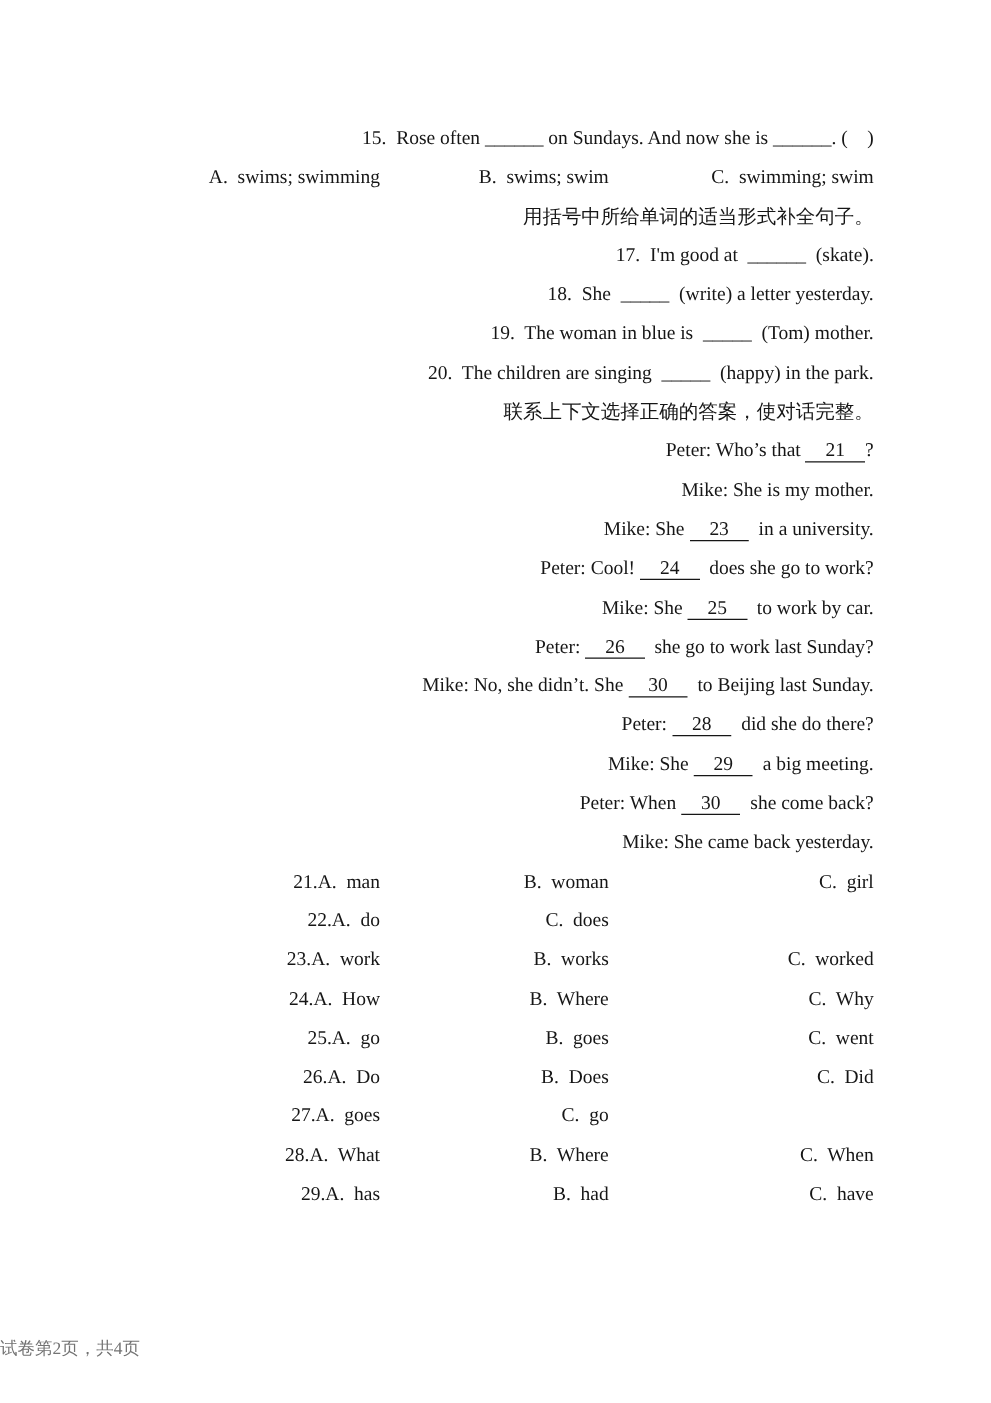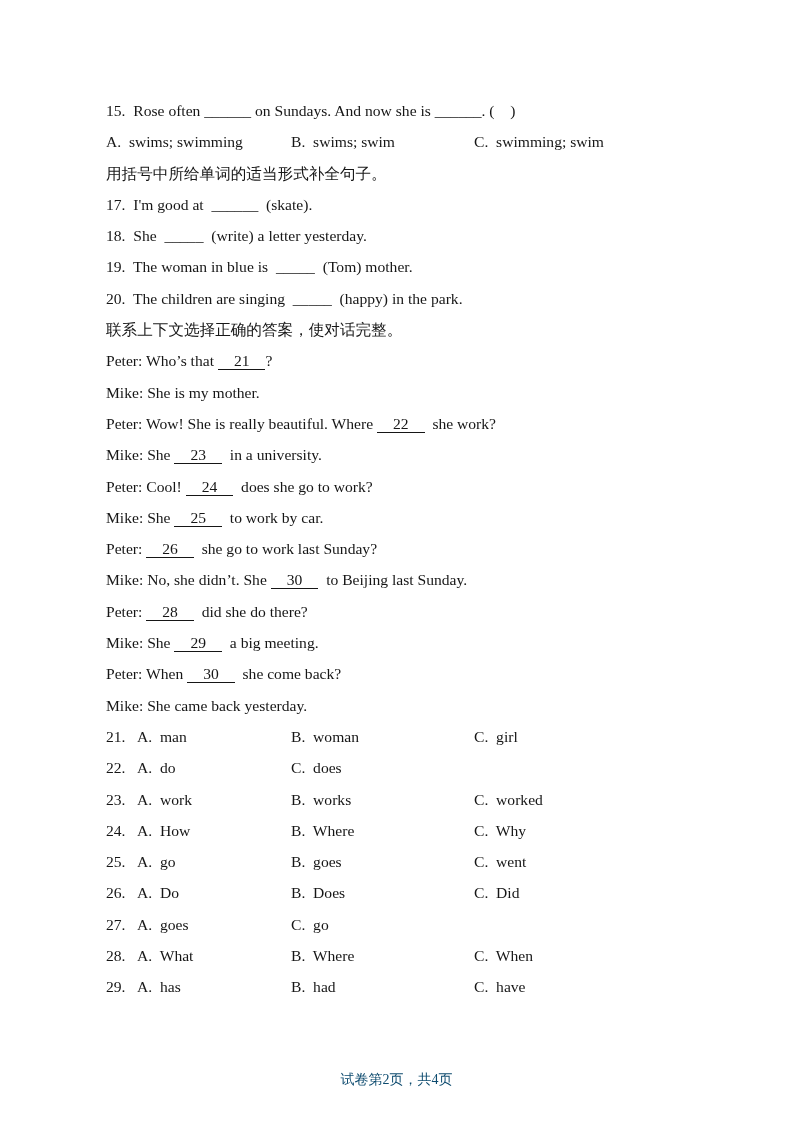--- a/index.html
+++ b/index.html
@@ -7,23 +7,24 @@
     position: relative;
     width: 793px;
     height: 1122px;
     background: #ffffff;
     font-family: "Liberation Serif", "DejaVu Serif", serif;
     color: #161616;
     overflow: hidden;
   }
   .content {
     position: absolute;
-    left: 106px;
+    left: 119px;
     top: 95px;
     width: 580px;
+    text-align: right;
   }
   .line {
     white-space: pre-wrap;
     font-size: 15.6px;
     line-height: 31.3px;
     height: 31.3px;
   }
   .opt-grid {
     display: grid;
     grid-template-columns: 185px 183px 1fr;
@@ -32,24 +33,23 @@
   .qnum { display: inline-block; width: 31px; }
   .blank {
     border-bottom: 1.4px solid #161616;
     padding: 0 16px;
   }
   .footer {
     position: absolute;
     top: 1068px;
     left: 0;
     width: 100%;
-    text-align: center;
     font-size: 14px;
     line-height: 24px;
-    color: #0c4a6e;
+    color: #737373;
   }
 </style>
 </head>
 <body>
 
 <div class="page">
   <div class="content">
 
     <div class="line">15.  Rose often ______ on Sundays. And now she is ______. (    )</div>
 
@@ -59,21 +59,20 @@
 
     <div class="line">17.  I'm good at  ______  (skate).</div>
     <div class="line">18.  She  _____  (write) a letter yesterday.</div>
     <div class="line">19.  The woman in blue is  _____  (Tom) mother.</div>
     <div class="line">20.  The children are singing  _____  (happy) in the park.</div>
 
     <div class="line">联系上下文选择正确的答案，使对话完整。</div>
 
     <div class="line"><span>Peter: Who’s that </span><span class="blank">21</span><span>?</span></div>
     <div class="line"><span>Mike: She is my mother.</span></div>
-    <div class="line"><span>Peter: Wow! She is really beautiful. Where </span><span class="blank">22</span><span>  she work?</span></div>
     <div class="line"><span>Mike: She </span><span class="blank">23</span><span>  in a university.</span></div>
     <div class="line"><span>Peter: Cool! </span><span class="blank">24</span><span>  does she go to work?</span></div>
     <div class="line"><span>Mike: She </span><span class="blank">25</span><span>  to work by car.</span></div>
     <div class="line"><span>Peter: </span><span class="blank">26</span><span>  she go to work last Sunday?</span></div>
     <div class="line"><span>Mike: No, she didn’t. She </span><span class="blank">30</span><span>  to Beijing last Sunday.</span></div>
     <div class="line"><span>Peter: </span><span class="blank">28</span><span>  did she do there?</span></div>
     <div class="line"><span>Mike: She </span><span class="blank">29</span><span>  a big meeting.</span></div>
     <div class="line"><span>Peter: When </span><span class="blank">30</span><span>  she come back?</span></div>
     <div class="line"><span>Mike: She came back yesterday.</span></div>
 

